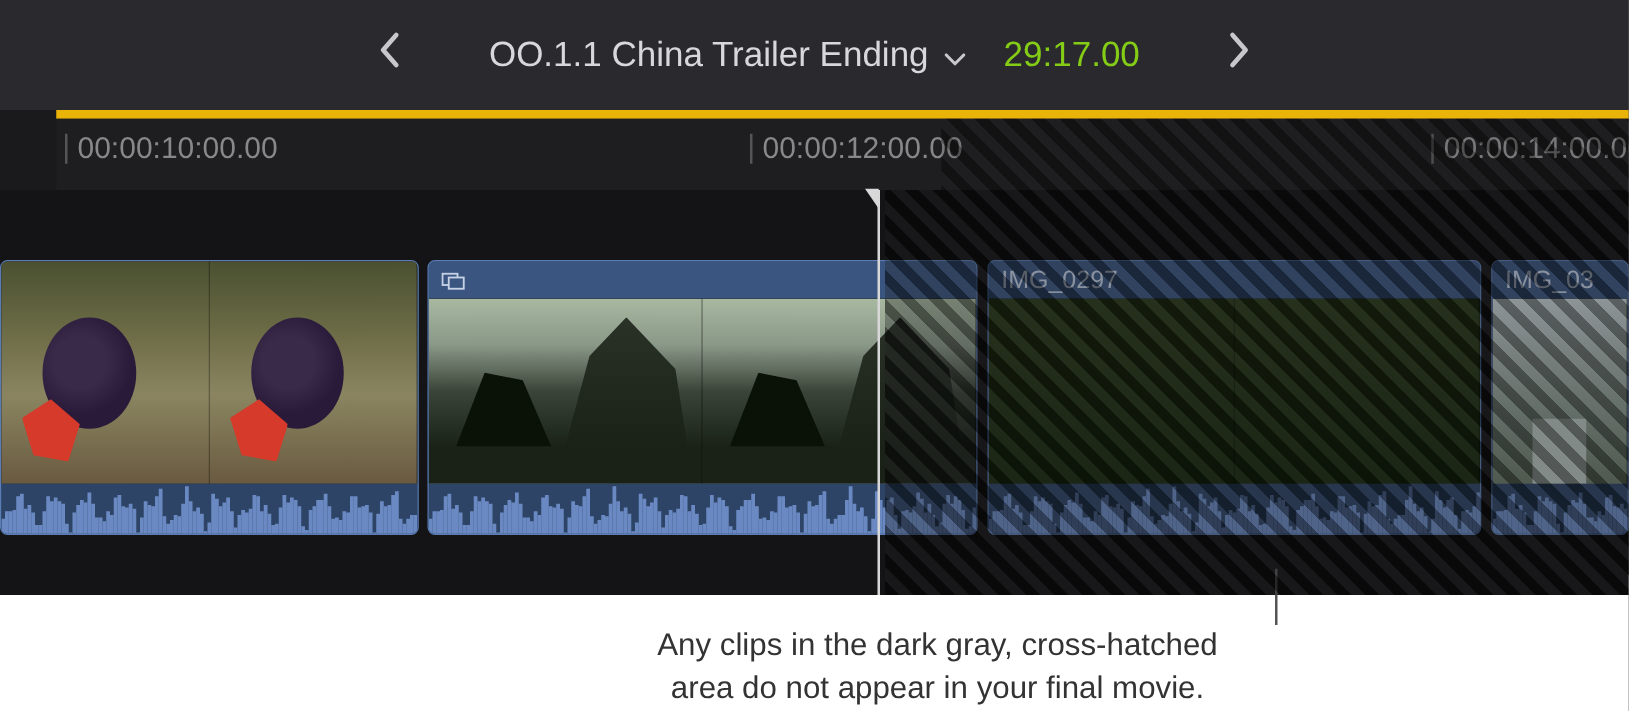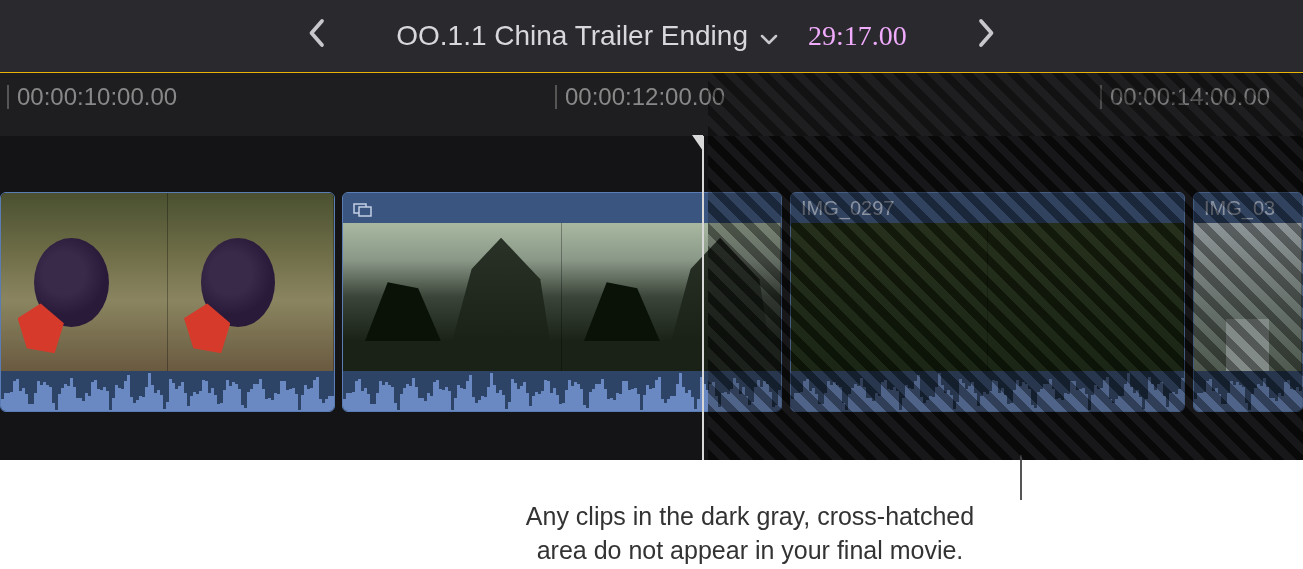--- a/index.html
+++ b/index.html
@@ -14,21 +14,21 @@
       height: 569px;
       overflow: hidden;
     }
     .editor {
       width: 1303px;
       height: 460px;
       background: #1a1a1c;
       position: relative;
     }
     .header {
-      height: 72px;
+      height: 88px;
       background: #2a2a2e;
       display: flex;
       align-items: center;
       justify-content: center;
       gap: 60px;
       padding: 0 40px;
     }
     .nav-arrow {
       color: #c8c8cc;
       font-size: 30px;
@@ -56,29 +56,29 @@
       gap: 12px;
     }
     .dropdown-chevron {
       display: inline-block;
     }
     .dropdown-chevron svg {
       width: 18px;
       height: 12px;
     }
     .timecode {
-      color: #f0abfc;
+      color: #84cc16;
       font-size: 28px;
       font-variant-numeric: tabular-nums;
-      font-family: Liberation Serif, serif;
     }
     .ruler-wrap {
       height: 64px;
       position: relative;
-      border-top: 1px solid #eab308;
+      border-top: 7px solid #eab308;
+      margin-left: 45px;
     }
     .ruler {
       height: 100%;
       background: #1e1e20;
       position: relative;
     }
     .ruler-tick {
       position: absolute;
       top: 0;
       height: 48px;

